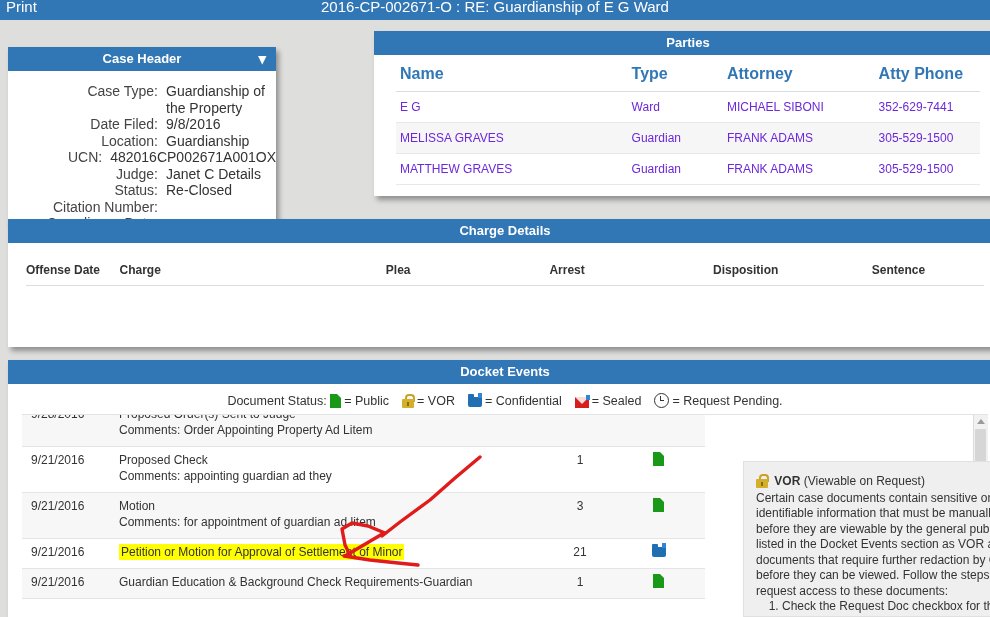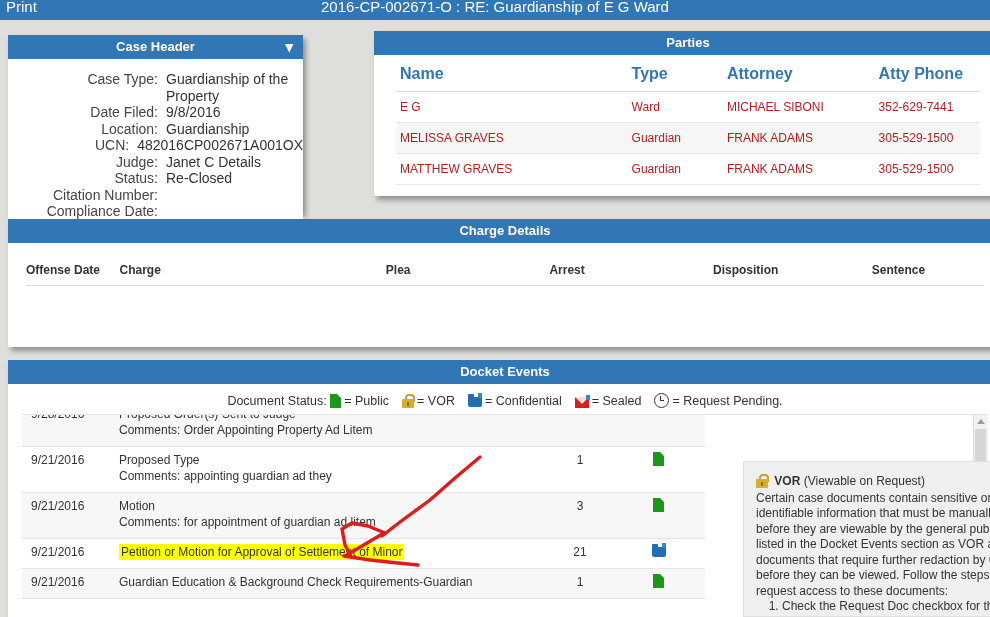--- a/index.html
+++ b/index.html
@@ -27,39 +27,39 @@
     position:absolute;background:#ffffff;
     box-shadow:3px 4px 5px rgba(0,0,0,.35);
   }
   .panel-head{
     background:#3176b5;color:#fff;font-size:13px;font-weight:bold;
     text-align:center;line-height:24px;height:24px;position:relative;
   }
   .panel-body{background:#fff;}
 
   
-  #case-header{left:8px;top:35px;width:295px;height:178px;}
+  #case-header{left:8px;top:47px;width:268px;height:178px;}
   #chevron{
     position:absolute;right:10px;top:0;line-height:24px;
     font-size:15px;color:#ffffff;cursor:pointer;font-weight:bold;
   }
   #ch-body{padding-top:12px;height:154px;}
   .kv{display:flex;font-size:14px;color:#333;line-height:16.5px;}
   .kv .k{width:150px;text-align:right;padding-right:8px;color:#444;}
   .kv .v{flex:1;color:#333;}
 
   
   #parties{left:374px;top:31px;width:628px;height:165px;}
   table.grid{border-collapse:collapse;width:100%;font-size:12px;}
   table.grid th{
     color:#3176b5;font-size:16px;font-weight:bold;text-align:left;
     padding:10px 4px 8px 4px;border-bottom:1px solid #dcdcdc;
   }
   table.grid td{
-    color:#b91c1c;padding:8px 4px;border-bottom:1px solid #e8e8e8;
+    color:#6d28d9;padding:8px 4px;border-bottom:1px solid #e8e8e8;
   }
   #parties .panel-body{padding:0 22px;}
   #parties tr.alt td{background:#f6f6f6;}
 
   
   #charges{left:8px;top:219px;width:994px;height:128px;}
   #charges .panel-body{padding:0 18px;height:104px;}
   #charge-head{display:flex;font-size:12px;font-weight:bold;color:#333;
     padding-top:20px;padding-bottom:8px;border-bottom:1px solid #dcdcdc;}
 
@@ -263,21 +263,21 @@
             <span class="dk-desc">
               <div class="d1"><span>Proposed Order(s) Sent to Judge</span></div>
               <div class="d2">Comments: Order Appointing Property Ad Litem</div>
             </span>
             <span class="dk-pages"></span>
             <span class="dk-icon"></span>
           </div>
           <div class="dk-row ">
             <span class="dk-date">9/21/2016</span>
             <span class="dk-desc">
-              <div class="d1"><span>Proposed Type</span></div>
+              <div class="d1"><span>Proposed Check</span></div>
               <div class="d2">Comments: appointing guardian ad they</div>
             </span>
             <span class="dk-pages">1</span>
             <span class="dk-icon"><span class="ico i-doc"><span class="pg"></span><span class="fold"></span></span></span>
           </div>
           <div class="dk-row alt">
             <span class="dk-date">9/21/2016</span>
             <span class="dk-desc">
               <div class="d1"><span>Motion</span></div>
               <div class="d2">Comments: for appointment of guardian ad litem</div>

